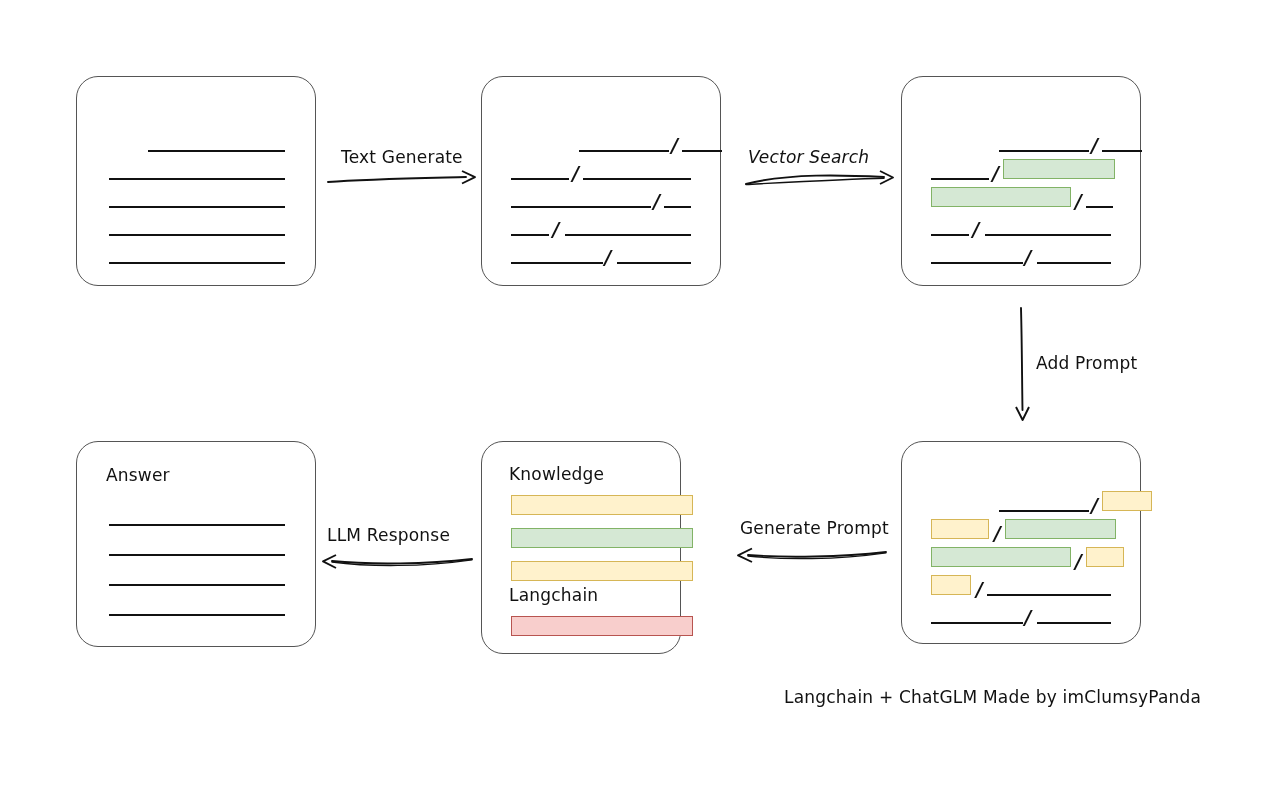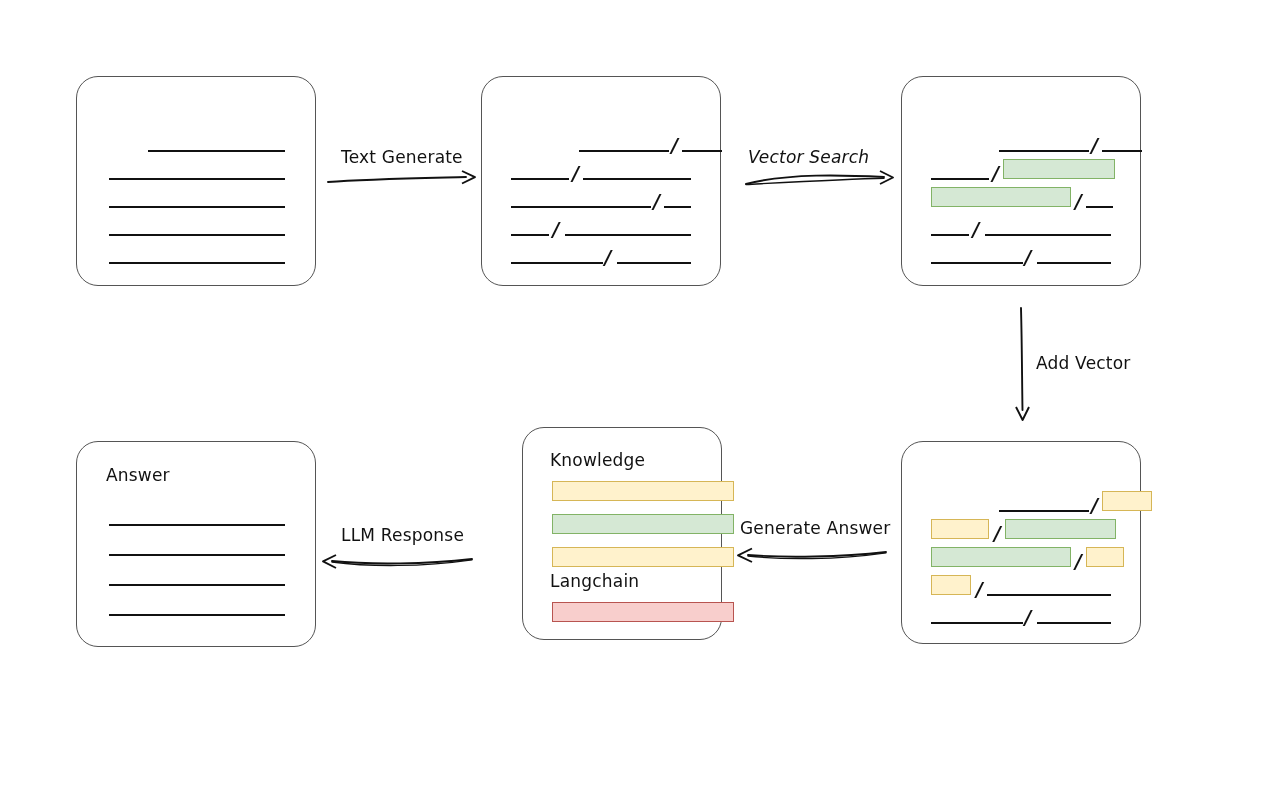--- a/index.html
+++ b/index.html
@@ -179,21 +179,21 @@
         <div class="slash" style="left:52%;top:28px;">/</div>
         <div class="seg" style="left:59%;width:41%;top:28px;"></div>
       </div>
     </div>
   </div>
 
   <svg class="arrow-svg" style="left:1010px;top:306px;" width="28" height="116" viewBox="0 0 28 116">
     <path d="M11,2 C12,40 12,75 12.5,104" stroke="#111" stroke-width="1.9" fill="none" stroke-linecap="round"></path>
     <path d="M6,101 L12.6,114 L19,101" stroke="#111" stroke-width="1.9" fill="none" stroke-linejoin="round"></path>
   </svg>
-  <div class="arrow-label" style="left:1036px;top:353px;">Add Vector</div>
+  <div class="arrow-label" style="left:1036px;top:353px;">Add Prompt</div>
 
   <div class="note" style="left:901px;top:441px;width:240px;height:203px;">
     <div class="rows" style="left:29px;top:40px;width:180px;">
       <div class="row" style="height:28px;">
         <div class="seg" style="left:38%;width:50%;top:28px;"></div>
         <div class="slash" style="left:89%;top:28px;">/</div>
         <div class="chip yellow" style="left:95%;width:28%;top:28px;"></div>
       </div>
       <div class="row" style="height:28px;">
         <div class="chip yellow" style="left:0%;width:32%;top:28px;"></div>
@@ -211,37 +211,37 @@
         <div class="seg" style="left:31%;width:69%;top:28px;"></div>
       </div>
       <div class="row" style="height:28px;">
         <div class="seg" style="left:0%;width:51%;top:28px;"></div>
         <div class="slash" style="left:52%;top:28px;">/</div>
         <div class="seg" style="left:59%;width:41%;top:28px;"></div>
       </div>
     </div>
   </div>
 
-  <div class="arrow-label" style="left:740px;top:518px;">Generate Answer</div>
+  <div class="arrow-label" style="left:740px;top:518px;">Generate Prompt</div>
   <svg class="arrow-svg" style="left:736px;top:540px;" width="152" height="26" viewBox="0 0 152 26">
     <path d="M150,12 C105,17 50,18 12,15" stroke="#111" stroke-width="1.9" fill="none" stroke-linecap="round"></path>
     <path d="M150,12.8 C100,20 48,20 12,16" stroke="#111" stroke-width="1.3" fill="none" stroke-linecap="round"></path>
     <path d="M16,8.5 L2,15.4 L16,22" stroke="#111" stroke-width="1.9" fill="none" stroke-linejoin="round"></path>
   </svg>
 
-  <div class="note" style="left:481px;top:427px;width:200px;height:213px;margin-left:41px;">
+  <div class="note" style="left:481px;top:441px;width:200px;height:213px;">
     <div class="note-label" style="left:27px;top:22px;">Knowledge</div>
     <div class="bar yellow" style="left:29px;top:53px;width:182px;"></div>
     <div class="bar green" style="left:29px;top:86px;width:182px;"></div>
     <div class="bar yellow" style="left:29px;top:119px;width:182px;"></div>
     <div class="note-label" style="left:27px;top:143px;">Langchain</div>
     <div class="bar red" style="left:29px;top:174px;width:182px;"></div>
   </div>
 
-  <div class="arrow-label" style="left:341px;top:525px;text-align:right;">LLM Response</div>
+  <div class="arrow-label" style="left:327px;top:525px;text-align:right;">LLM Response</div>
   <svg class="arrow-svg" style="left:322px;top:546px;" width="152" height="26" viewBox="0 0 152 26">
     <path d="M150,13 C105,18 50,19 10,15" stroke="#111" stroke-width="1.9" fill="none" stroke-linecap="round"></path>
     <path d="M150,13.8 C100,21 48,21 10,16" stroke="#111" stroke-width="1.3" fill="none" stroke-linecap="round"></path>
     <path d="M14,9 L1,15.4 L14,22" stroke="#111" stroke-width="1.9" fill="none" stroke-linejoin="round"></path>
   </svg>
 
   <div class="note" style="left:76px;top:441px;width:240px;height:206px;">
     <div class="note-label" style="left:29px;top:23px;">Answer</div>
     <div class="rows" style="left:32px;top:53px;width:176px;">
       <div class="row" style="height:30px;">
@@ -252,14 +252,15 @@
       </div>
       <div class="row" style="height:30px;">
         <div class="seg" style="left:0%;width:100%;top:29px;"></div>
       </div>
       <div class="row" style="height:30px;">
         <div class="seg" style="left:0%;width:100%;top:29px;"></div>
       </div>
     </div>
   </div>
 
+  <div class="footer" style="left:784px;top:687px;">Langchain + ChatGLM Made by imClumsyPanda</div>
 
 </div>
 
 </body></html>

